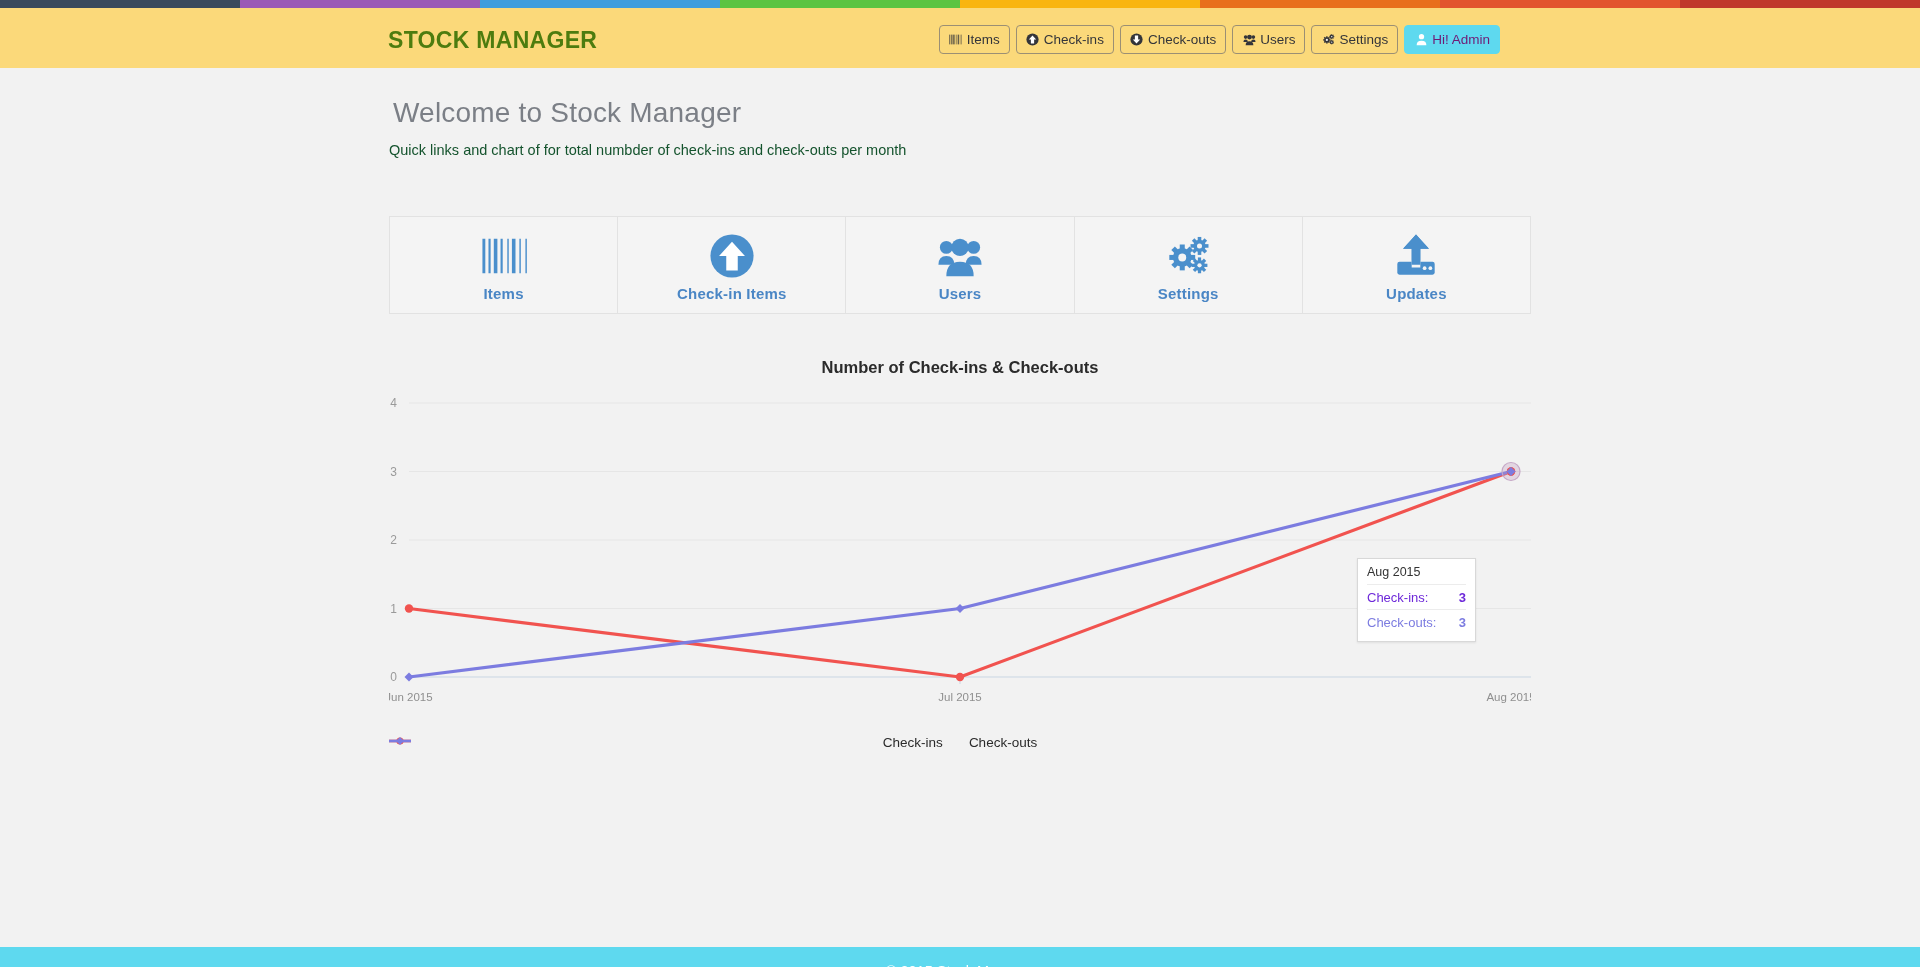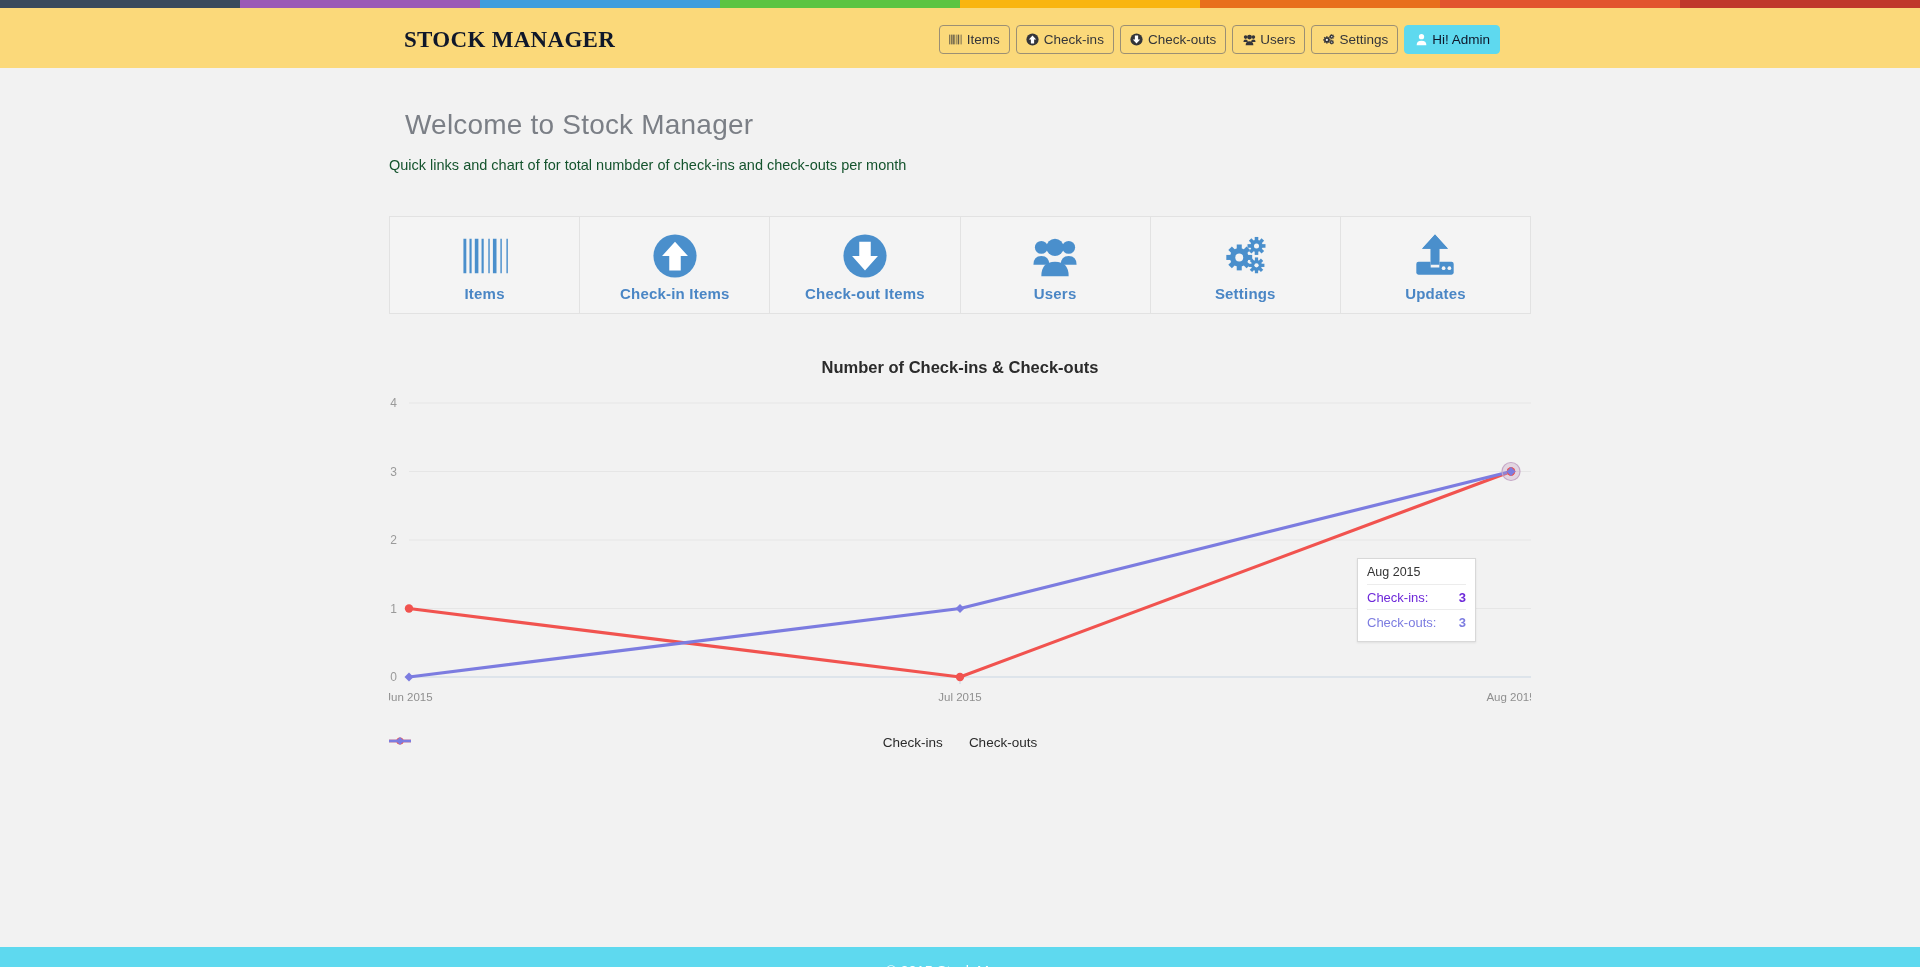--- a/index.html
+++ b/index.html
@@ -18,27 +18,27 @@
   
   #header {
     position: relative;
     height: 60px;
     background: #fbd97a;
     display: flex;
     align-items: center;
   }
   #brand {
     position: absolute;
-    left: 404px;
+    left: 388px;
     top: 19px;
     font-size: 23px;
     font-weight: bold;
     letter-spacing: 0.3px;
-    color: #0f172a;
-    font-family: Liberation Serif, serif;
+    color: #4d7c0f;
+    font-family: Liberation Sans, sans-serif;
   }
   #nav {
     position: absolute;
     right: 420px;
     top: 17px;
     display: flex;
     gap: 6px;
     align-items: stretch;
   }
   .nav-btn {
@@ -52,34 +52,34 @@
     background: transparent;
     color: #34353a;
     font-size: 13.5px;
     line-height: 1;
     white-space: nowrap;
     cursor: pointer;
   }
   .nav-btn.primary {
     background: #5ed9ef;
     border-color: #5ed9ef;
-    color: #0f172a;
+    color: #701a75;
   }
   .nav-ico { display: inline-flex; width: 14px; height: 14px; align-items: center; justify-content: center; }
   .nav-ico svg { display: block; }
 
   
   #page { position: relative; height: 879px; background: #f2f2f2; }
 
   #welcome-wrap { position: absolute; left: 389px; top: 25px; width: 1142px; }
   #welcome-title {
     font-size: 28px;
     font-weight: normal;
     color: #7b7f86;
-    margin: 16px;
+    margin: 4px;
     letter-spacing: .2px;
   }
   #welcome-sub {
     font-size: 14.5px;
     color: #14532d;
     margin: 13px 0 0 0;
   }
 
   
   #quicklinks {
@@ -327,31 +327,20 @@
       <a class="ql">
         <span class="ql-ico">
           <svg width="46" height="46" viewBox="0 0 64 64">
             <g fill="#4a8fcc">
               <circle cx="32" cy="32" r="30"></circle>
               <path d="M32 12 L50 32 L40 32 L40 52 L24 52 L24 32 L14 32 Z" fill="#ffffff"></path>
             </g>
           </svg>
         </span>
         <span class="ql-label">Check-in Items</span>
-      </a>
-      <a class="ql">
-        <span class="ql-ico">
-          <svg width="46" height="46" viewBox="0 0 64 64">
-            <g fill="#4a8fcc">
-              <circle cx="32" cy="32" r="30"></circle>
-              <path d="M32 52 L14 32 L24 32 L24 12 L40 12 L40 32 L50 32 Z" fill="#ffffff"></path>
-            </g>
-          </svg>
-        </span>
-        <span class="ql-label">Check-out Items</span>
       </a>
       <a class="ql">
         <span class="ql-ico">
           <svg width="46" height="46" viewBox="0 0 64 64">
             <g fill="#4a8fcc">
               <circle cx="13" cy="20" r="9"></circle>
               <path d="M2 44 q0-12 11-12 q11 0 11 12 Z"></path>
               <circle cx="51" cy="20" r="9"></circle>
               <path d="M40 44 q0-12 11-12 q11 0 11 12 Z"></path>
               <circle cx="32" cy="20" r="12"></circle>

